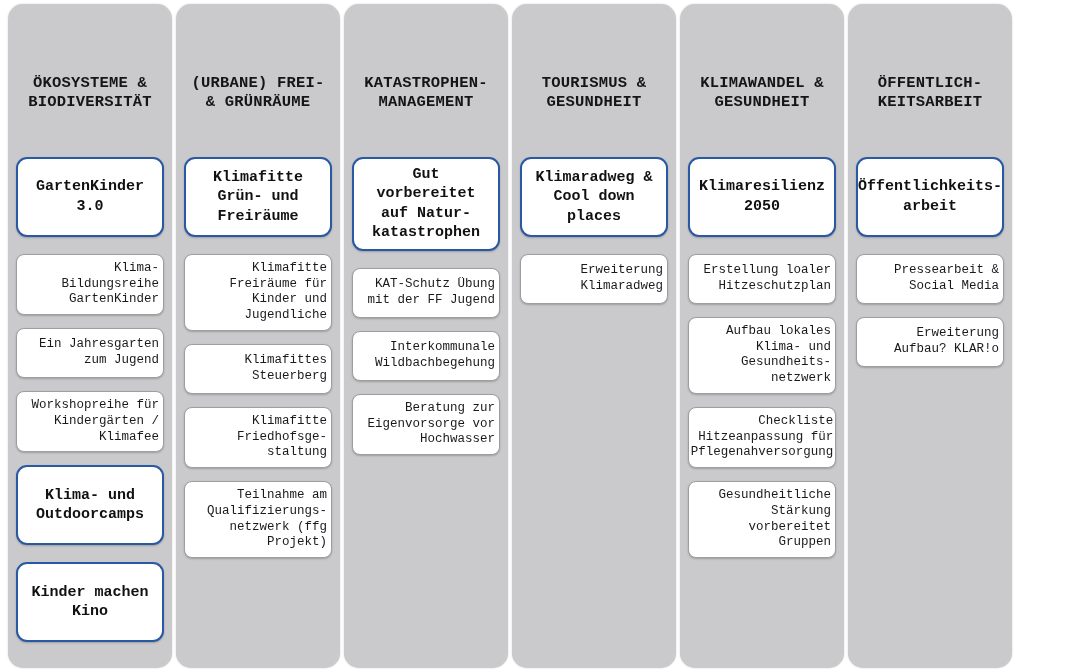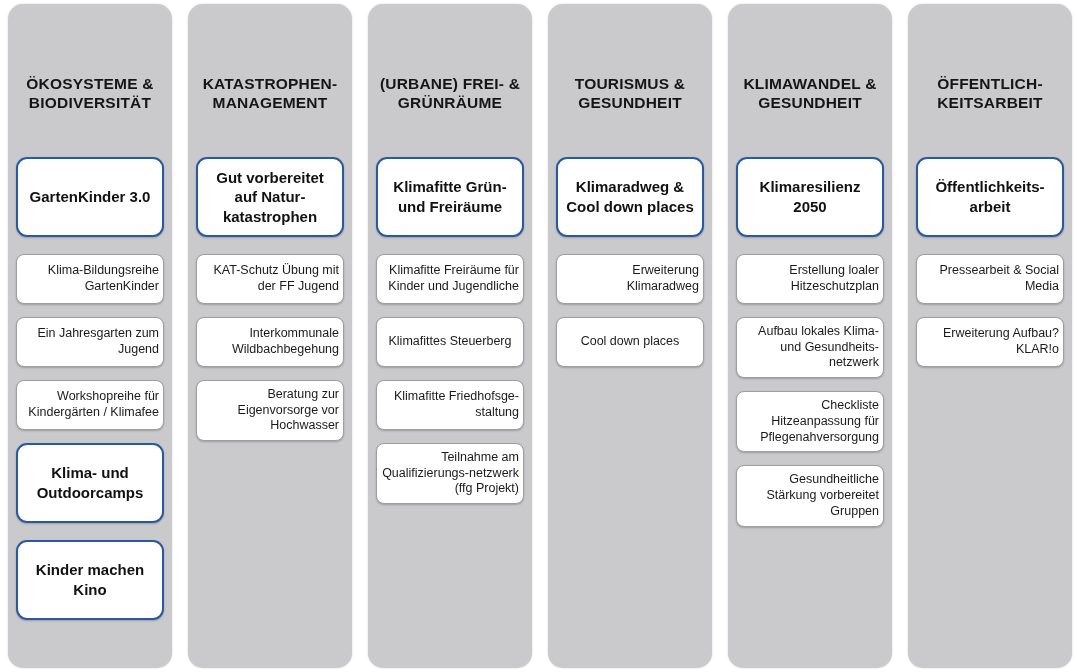--- a/index.html
+++ b/index.html
@@ -11,24 +11,24 @@
   html,body{margin:0;padding:0;}
   body{
     width:1080px;height:672px;
     background:#ffffff;
     font-family:"Liberation Sans", sans-serif;
     color:var(--txt);
     overflow:hidden;
   }
   .board{
     display:flex;
-    gap:16px;
+    gap:4px;
     padding:4px 8px;
     box-sizing:border-box;
-    width:1080px;height:672px;
+    width:1080px;height:672px;font-family:Liberation Mono, monospace;
   }
   .column{
     width:164px;
     height:664px;
     background:var(--col-bg);
     border-radius:15px;
     box-sizing:border-box;
     display:flex;
     flex-direction:column;
     box-shadow:0 0 2px rgba(0,0,0,.18);
@@ -89,46 +89,45 @@
         <div class="box primary">GartenKinder 3.0</div>
         <div class="box secondary">Klima-Bildungsreihe GartenKinder</div>
         <div class="box secondary">Ein Jahresgarten zum Jugend</div>
         <div class="box secondary">Workshopreihe für Kindergärten / Klimafee</div>
         <div class="box primary">Klima- und Outdoorcamps</div>
         <div class="box primary">Kinder machen Kino</div>
       </div>
   </section>
 
   <section class="column">
-    <h2 class="col-header">KATASTROPHEN-MANAGEMENT</h2>
-    <div class="boxes">
-        <div class="box primary">Gut vorbereitet auf Natur-katastrophen</div>
-        <div class="box secondary">KAT-Schutz Übung mit der FF Jugend</div>
-        <div class="box secondary">Interkommunale Wildbachbegehung</div>
-        <div class="box secondary">Beratung zur Eigenvorsorge vor Hochwasser</div>
-      </div>
-  </section>
-
-  <section class="column">
     <h2 class="col-header">(URBANE) FREI- &amp; GRÜNRÄUME</h2>
     <div class="boxes">
         <div class="box primary">Klimafitte Grün- und Freiräume</div>
         <div class="box secondary">Klimafitte Freiräume für Kinder und Jugendliche</div>
         <div class="box secondary">Klimafittes Steuerberg</div>
         <div class="box secondary">Klimafitte Friedhofsge­staltung</div>
         <div class="box secondary">Teilnahme am Qualifizierungs-netzwerk (ffg Projekt)</div>
       </div>
   </section>
 
   <section class="column">
+    <h2 class="col-header">KATASTROPHEN-MANAGEMENT</h2>
+    <div class="boxes">
+        <div class="box primary">Gut vorbereitet auf Natur-katastrophen</div>
+        <div class="box secondary">KAT-Schutz Übung mit der FF Jugend</div>
+        <div class="box secondary">Interkommunale Wildbachbegehung</div>
+        <div class="box secondary">Beratung zur Eigenvorsorge vor Hochwasser</div>
+      </div>
+  </section>
+
+  <section class="column">
     <h2 class="col-header">TOURISMUS &amp; GESUNDHEIT</h2>
     <div class="boxes">
         <div class="box primary">Klimaradweg &amp; Cool down places</div>
         <div class="box secondary">Erweiterung Klimaradweg</div>
-        <div class="box secondary">Cool down places</div>
       </div>
   </section>
 
   <section class="column">
     <h2 class="col-header">KLIMAWANDEL &amp; GESUNDHEIT</h2>
     <div class="boxes">
         <div class="box primary">Klimaresilienz 2050</div>
         <div class="box secondary">Erstellung loaler Hitzeschutzplan</div>
         <div class="box secondary">Aufbau lokales Klima- und Gesundheits-netzwerk</div>
         <div class="box secondary">Checkliste Hitzeanpassung für Pflegenahversorgung</div>

